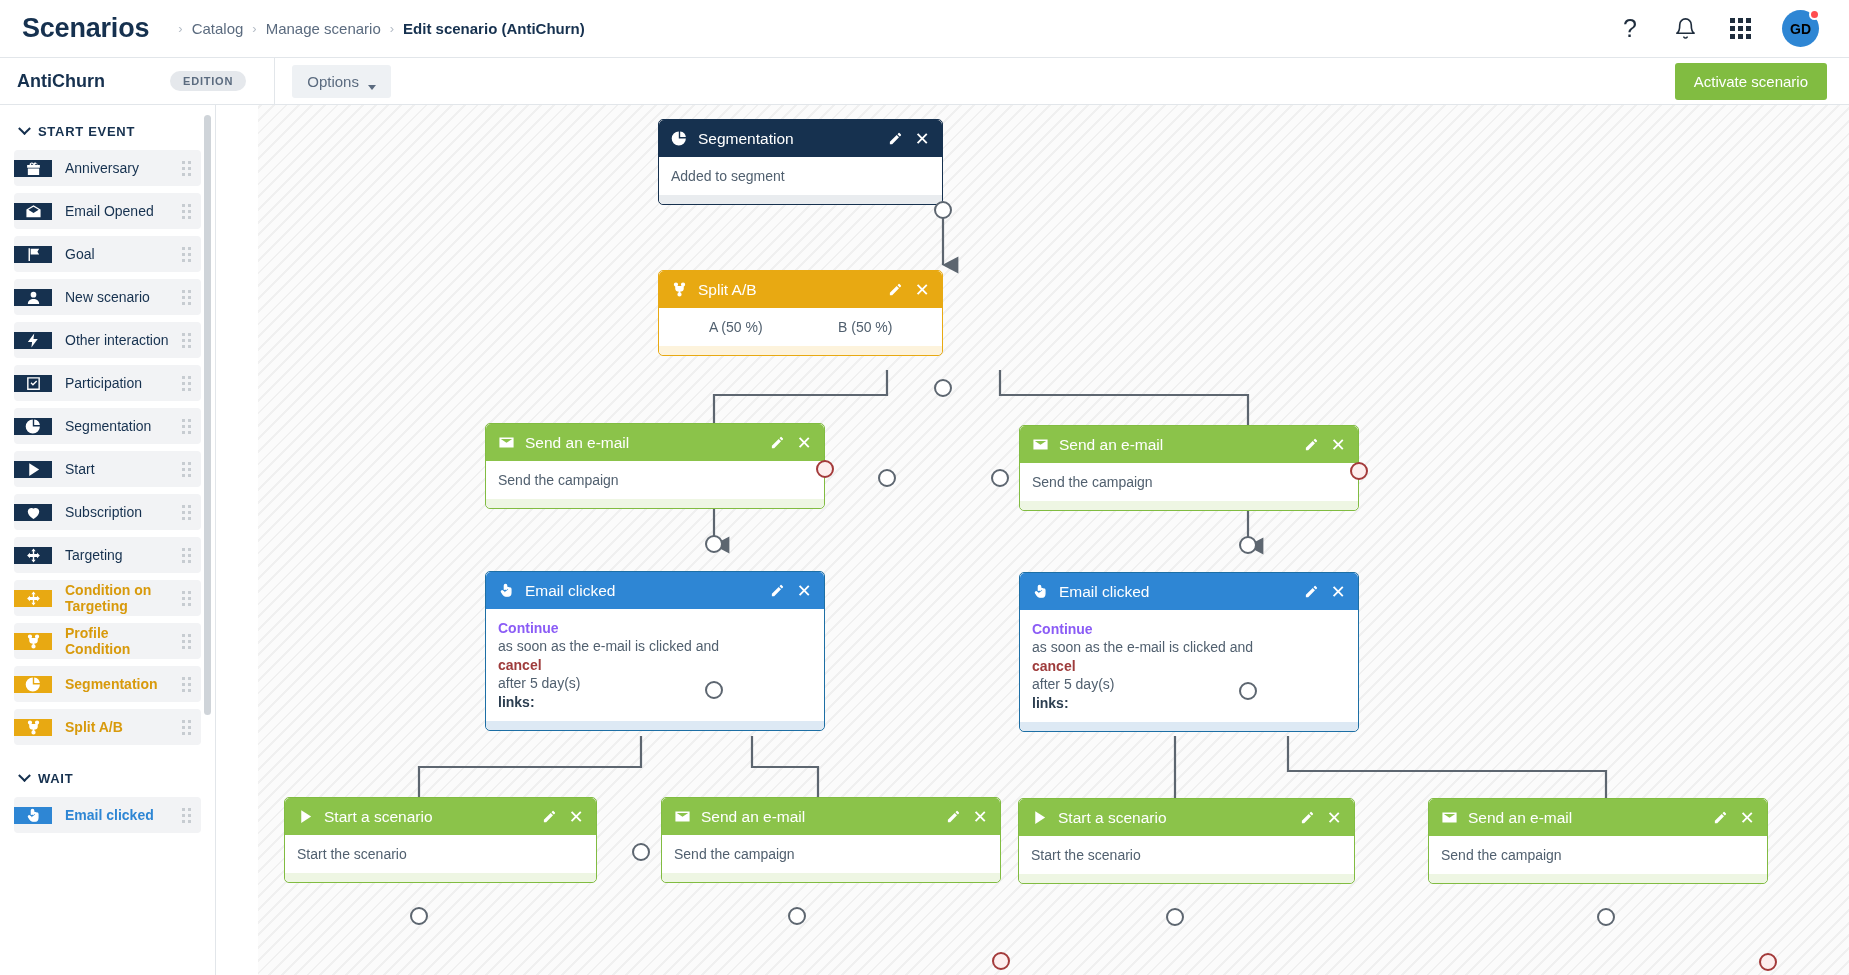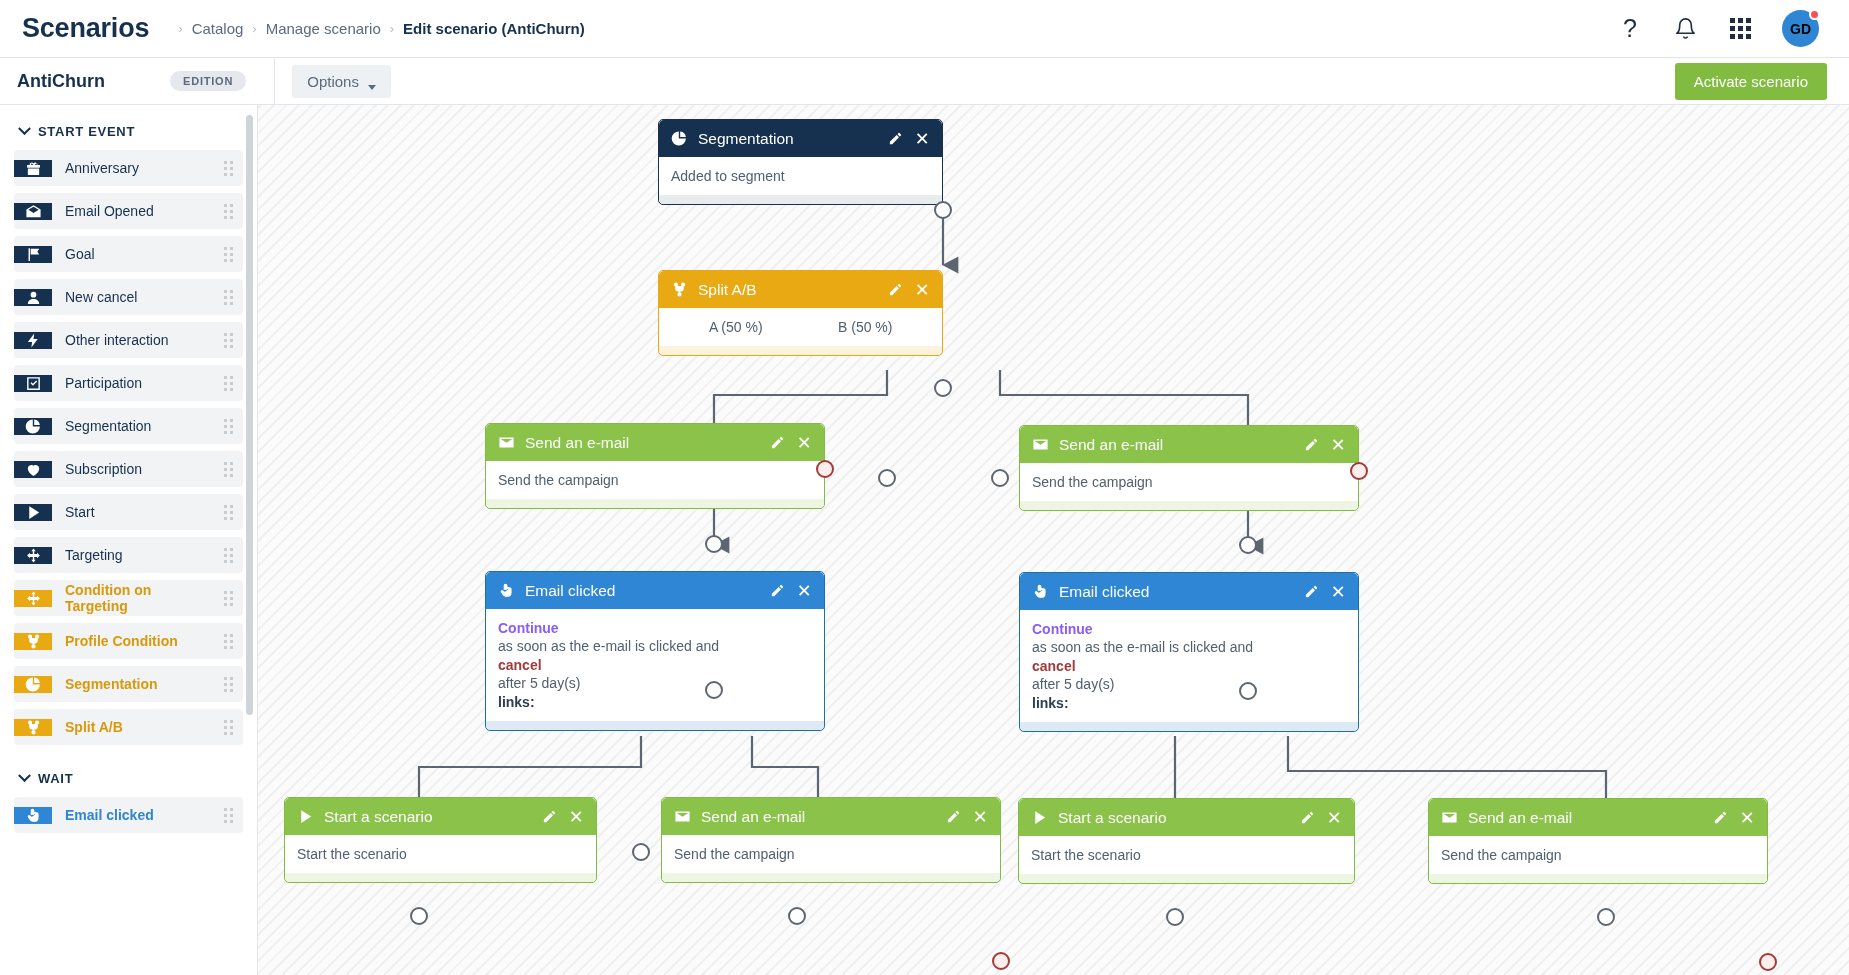--- a/index.html
+++ b/index.html
@@ -52,21 +52,21 @@
     display:flex; align-items:flex-end; gap:9px;
   }
   .caret{ width:0;height:0;border-left:4.5px solid transparent;border-right:4.5px solid transparent;border-top:5px solid #5b6b7f; }
   .activate-btn{
     margin-left:auto; margin-right:22px; background:#81bc41; color:#fff;
     font-size:15px; border:none; border-radius:3px; padding:10px 19px; cursor:pointer;
   }
 
   
   .sidebar{
-    position:absolute; left:0; top:105px; width:258px; height:870px;
+    position:absolute; left:0; top:105px; width:216px; height:870px;
     background:#fff; border-right:1px solid #e2e6ea; overflow:hidden;
   }
   .sb-group{ padding:0 14px; }
   .sb-group-head{
     display:flex; align-items:center; gap:9px;
     font-size:13px; font-weight:700; letter-spacing:0.7px; color:#16314f;
     padding:19px 6px 11px 6px; cursor:pointer;
   }
   .chev{ display:inline-block; width:9px; height:9px; border-right:2px solid #16314f; border-bottom:2px solid #16314f; transform:rotate(45deg) translate(-2px,-2px); }
   .sb-item{
@@ -257,21 +257,21 @@
         </span>
     </div>
 
     <div class="sb-item">
       <span class="sb-ic">
           <svg viewBox="0 0 24 24">
             <circle cx="12" cy="8" r="4"></circle>
             <path d="M4 21c0-4.4 3.6-7 8-7s8 2.6 8 7H4z"></path>
           </svg>
         </span>
-      <span class="sb-lbl">New cancel</span>
+      <span class="sb-lbl">New scenario</span>
       <span class="sb-grip">
           <i></i>
           <i></i>
           <i></i>
           <i></i>
           <i></i>
           <i></i>
         </span>
     </div>
 
@@ -322,42 +322,42 @@
           <i></i>
           <i></i>
           <i></i>
           <i></i>
           <i></i>
         </span>
     </div>
 
     <div class="sb-item">
       <span class="sb-ic">
+          <svg viewBox="0 0 24 24">
+            <path d="M6 3l14 9-14 9V3z"></path>
+          </svg>
+        </span>
+      <span class="sb-lbl">Start</span>
+      <span class="sb-grip">
+          <i></i>
+          <i></i>
+          <i></i>
+          <i></i>
+          <i></i>
+          <i></i>
+        </span>
+    </div>
+
+    <div class="sb-item">
+      <span class="sb-ic">
           <svg viewBox="0 0 24 24" fill="none" stroke="#fff" stroke-width="2.2">
             <path d="M12 20s-7-4.6-7-9.3A4 4 0 0 1 12 8a4 4 0 0 1 7 2.7C19 15.4 12 20 12 20z"></path>
           </svg>
         </span>
       <span class="sb-lbl">Subscription</span>
-      <span class="sb-grip">
-          <i></i>
-          <i></i>
-          <i></i>
-          <i></i>
-          <i></i>
-          <i></i>
-        </span>
-    </div>
-
-    <div class="sb-item">
-      <span class="sb-ic">
-          <svg viewBox="0 0 24 24">
-            <path d="M6 3l14 9-14 9V3z"></path>
-          </svg>
-        </span>
-      <span class="sb-lbl">Start</span>
       <span class="sb-grip">
           <i></i>
           <i></i>
           <i></i>
           <i></i>
           <i></i>
           <i></i>
         </span>
     </div>
 

